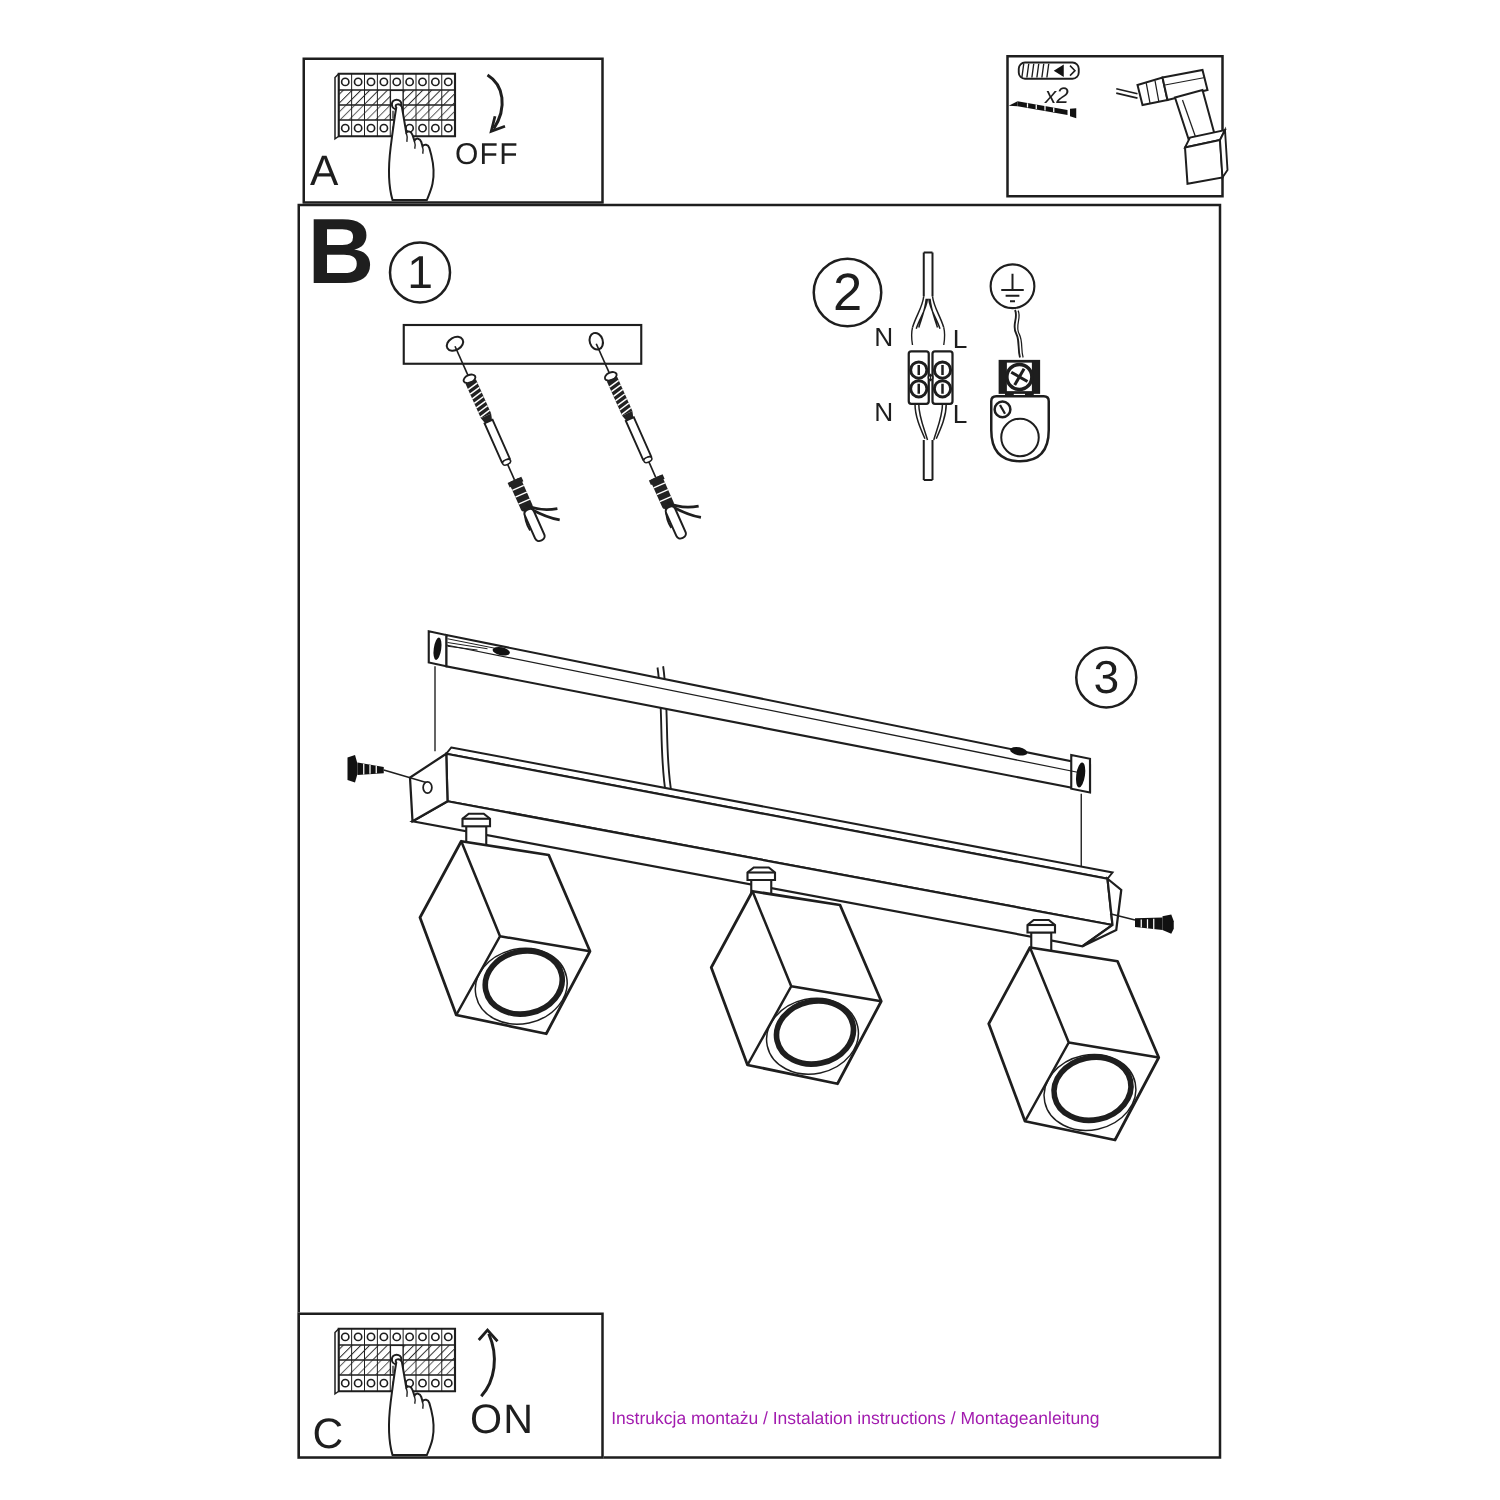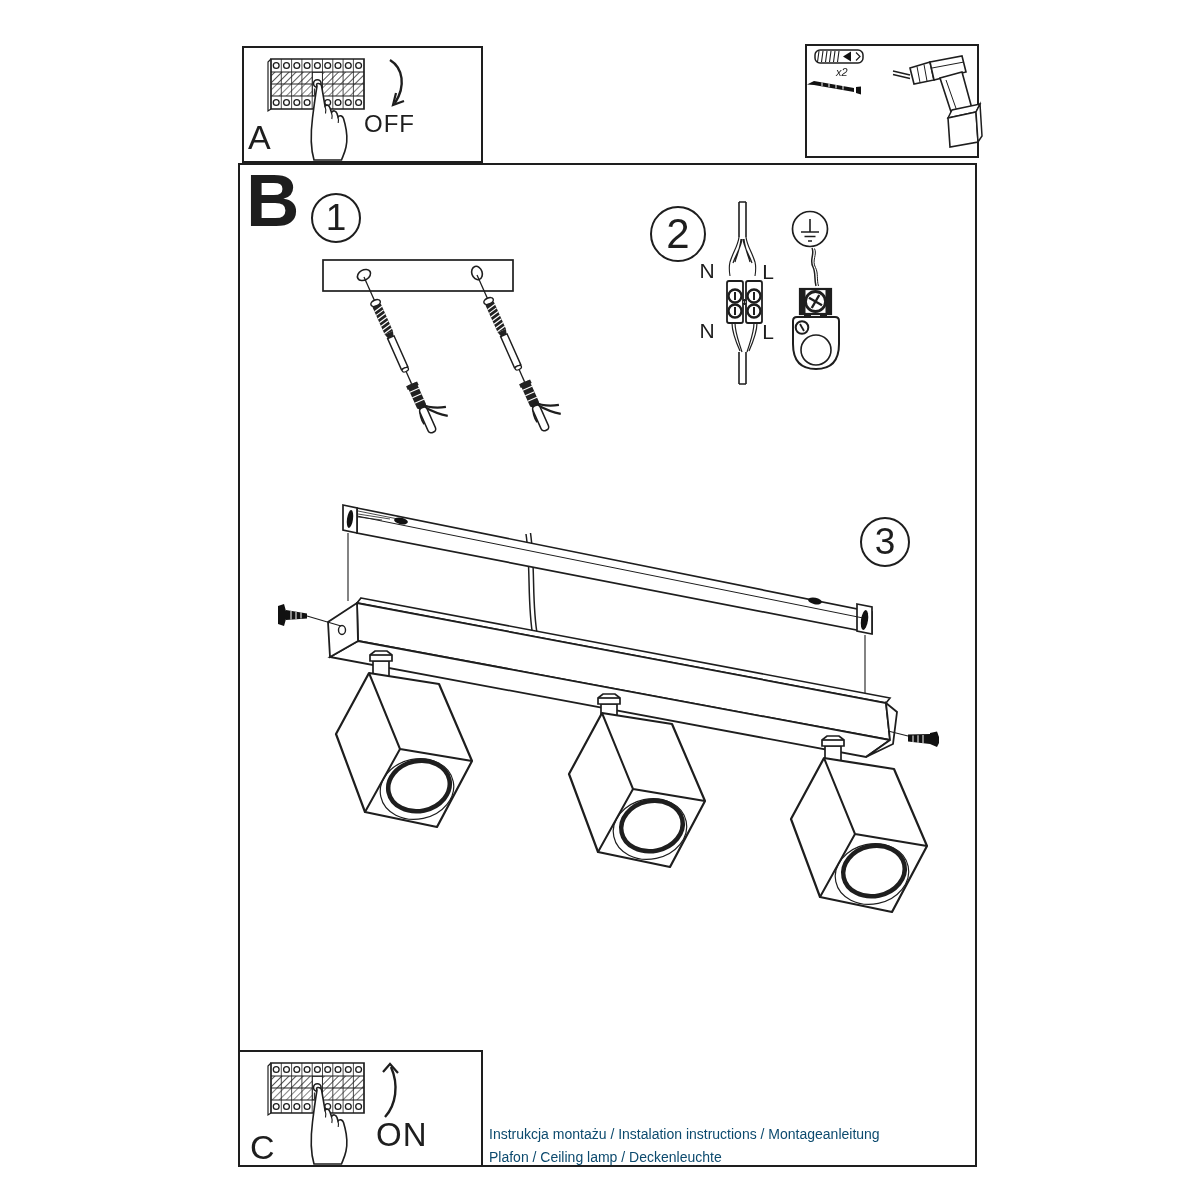--- a/index.html
+++ b/index.html
@@ -265,21 +265,21 @@
     </g>
     <g stroke="#1e1e1e" fill="none" stroke-width="2.4">
       <path d="M385,1117 C396,1105 399,1085 391,1067"></path>
       <path d="M398,1073 L390,1064 L383,1072" stroke-width="2.2"></path>
     </g>
   </svg>
 
   <div class="txt" style="left:248px;top:118px;font-size:34px;">A</div>
   <div class="txt" style="left:364px;top:110px;font-size:24px;letter-spacing:1px;">OFF</div>
 
-  <div class="txt" style="left:836px;top:66px;font-size:11px;font-style:italic;">x2</div>
+  <div class="txt" style="left:836px;top:66px;font-size:18px;font-style:italic;">x2</div>
 
   <div class="txt" style="left:246px;top:164px;font-size:74px;font-weight:bold;line-height:1;">B</div>
 
   <div class="circle-num" style="left:311px;top:193px;width:50px;height:50px;font-size:37px;">
     <span>1</span>
   </div>
   <div class="circle-num" style="left:650px;top:206px;width:56px;height:56px;font-size:42px;">
     <span>2</span>
   </div>
   <div class="circle-num" style="left:860px;top:517px;width:50px;height:50px;font-size:37px;">
@@ -287,18 +287,17 @@
   </div>
 
   <div class="nl" style="left:696px;top:259px;">N</div>
   <div class="nl" style="left:757px;top:260px;">L</div>
   <div class="nl" style="left:696px;top:319px;">N</div>
   <div class="nl" style="left:757px;top:320px;">L</div>
 
   <div class="txt" style="left:250px;top:1128px;font-size:34px;">C</div>
   <div class="txt" style="left:376px;top:1116px;font-size:33px;letter-spacing:1px;">ON</div>
 
-  <div style="position:absolute;left:489px;top:1123px;font-size:14px;line-height:22.5px;color:#0c4a6e;">
+  <div style="position:absolute;left:489px;top:1123px;font-size:14px;line-height:22.5px;color:#a21caf;">
     <div>Instrukcja montażu / Instalation instructions / Montageanleitung</div>
-    <div>Plafon / Ceiling lamp / Deckenleuchte</div>
   </div>
 
 </div>
 
 </body></html>

